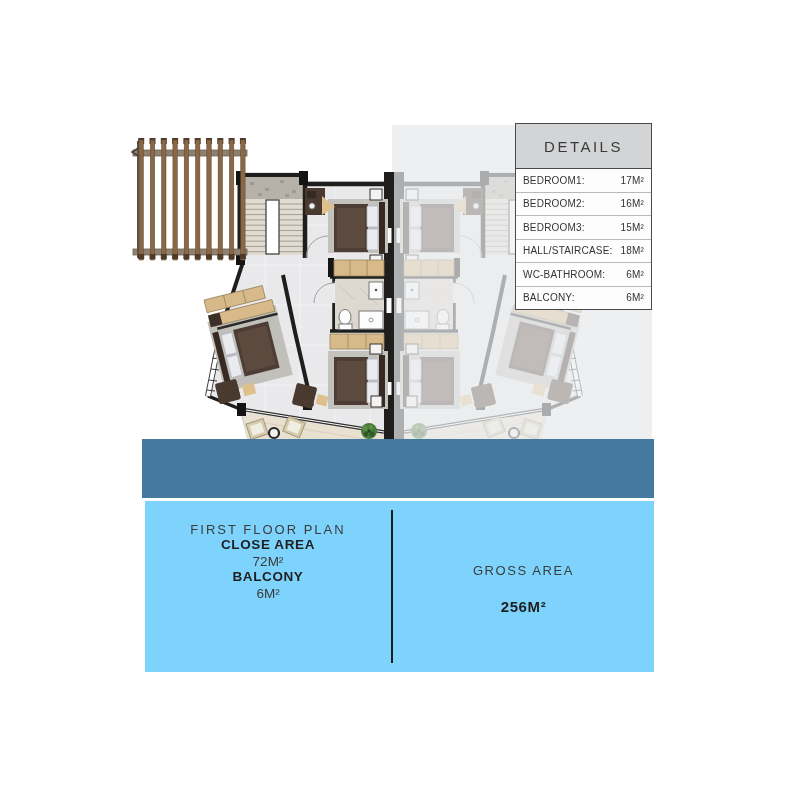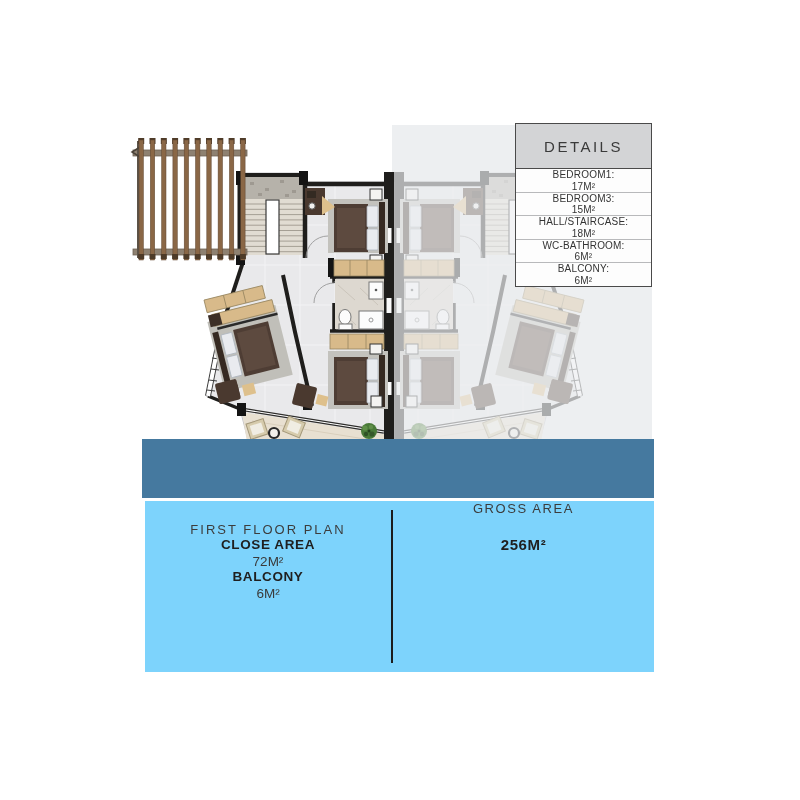--- a/index.html
+++ b/index.html
@@ -17,39 +17,38 @@
   }
   .details-header {
     height:44px; background:#d3d4d6; border-bottom:1.5px solid #4a4a4a;
     display:flex; align-items:center; justify-content:center;
     font-size:15px; letter-spacing:2.5px; color:#3a3a3a;
   }
   .details-row {
     height:22.5px; display:flex; justify-content:space-between; align-items:center;
     padding:0 7px; font-size:10px; letter-spacing:0.2px; color:#333333;
     border-bottom:1px solid #b8b9bb;
-    flex-direction:column;
   }
   .details-row:last-child { border-bottom:none; }
   .details-row .val { white-space:nowrap; }
 
   
   .band {
     position:absolute; left:142px; top:439px; width:512px; height:59px;
     background:#45799f;
   }
 
   
   .footer-panel {
     position:absolute; left:145px; top:501px; width:509px; height:171px;
     background:#e3e4e6; display:flex; box-sizing:border-box;
   }
   .fp-left  { width:246px; text-align:center; padding-top:21px; }
   .fp-divider { width:2px; background:#1c1c1c; margin-top:9px; height:153px; }
-  .fp-right { flex:1; text-align:center; }
+  .fp-right { flex:1; text-align:center; padding-top:62px; }
   .fp-title { font-size:13px; letter-spacing:2px; color:#3c3c3c; }
   .fp-label { font-weight:bold; font-size:13.5px; letter-spacing:0.6px; color:#1f1f1f; }
   .fp-value { font-size:13.5px; color:#3a3a3a; margin-top:2px; }
   .fp-gross-label { font-size:13px; letter-spacing:1.6px; color:#3c3c3c; }
   .fp-gross-value { font-weight:bold; font-size:15px; letter-spacing:0.6px; color:#1f1f1f; margin-top:20px; }
 </style>
 </head>
 <body>
 
 <div class="stage">
@@ -286,20 +285,24 @@
     </g>
   </svg>
 
   <div class="details-table">
     <div class="details-header" style="background: rgb(211, 212, 214);">DETAILS</div>
     <div class="details-row">
       <span class="lbl">BEDROOM1:</span>
       <span class="val">17M²</span>
     </div>
     <div class="details-row">
+      <span class="lbl">BEDROOM2:</span>
+      <span class="val">16M²</span>
+    </div>
+    <div class="details-row">
       <span class="lbl">BEDROOM3:</span>
       <span class="val">15M²</span>
     </div>
     <div class="details-row">
       <span class="lbl">HALL/STAIRCASE:</span>
       <span class="val">18M²</span>
     </div>
     <div class="details-row">
       <span class="lbl">WC-BATHROOM:</span>
       <span class="val">6M²</span>

